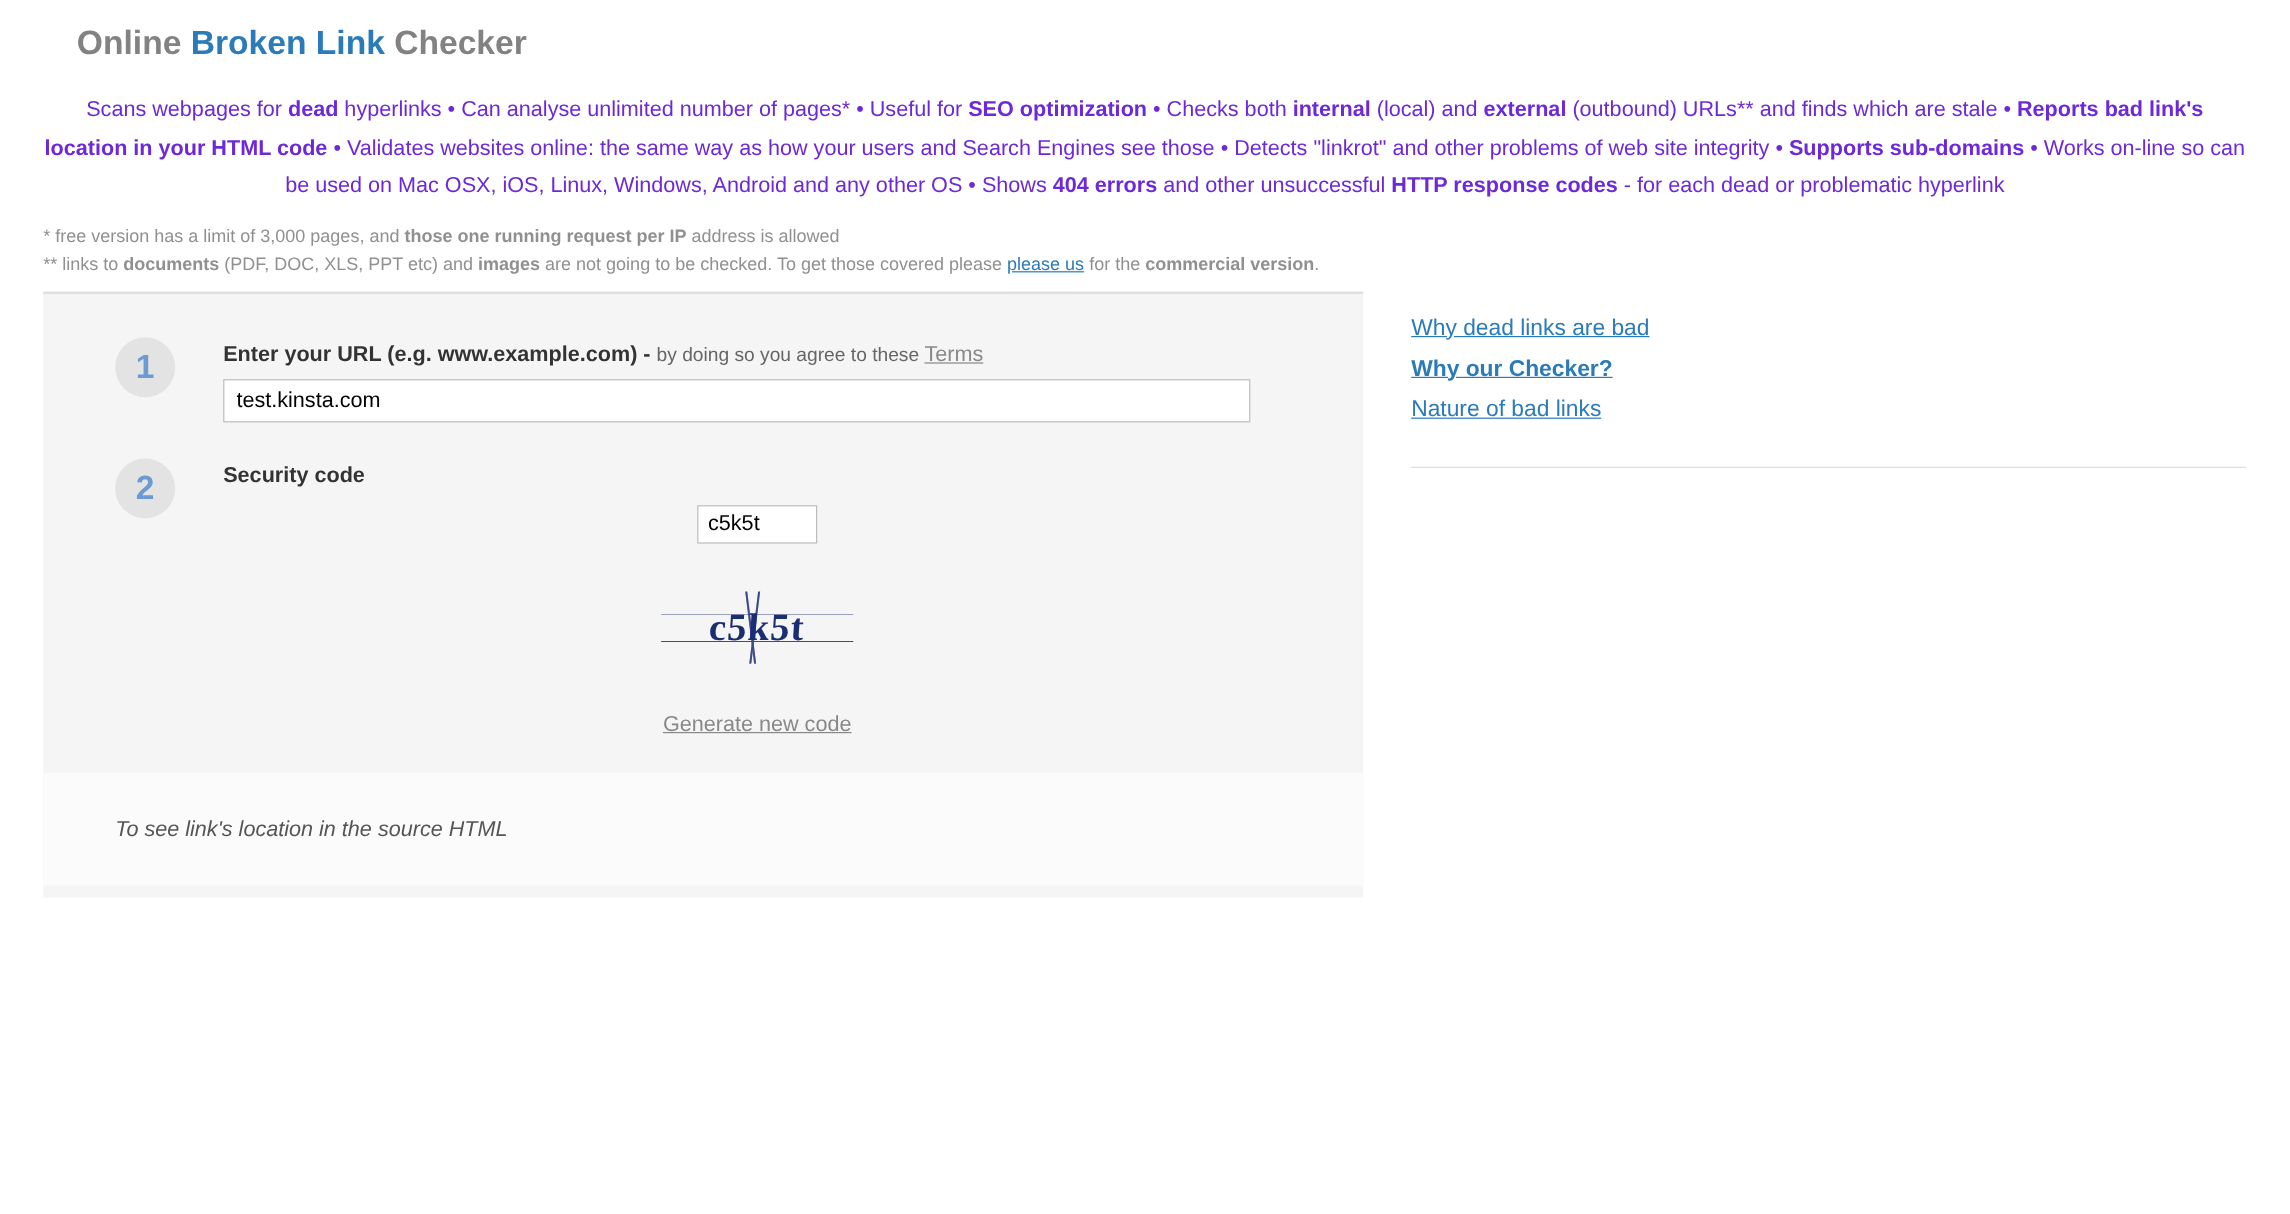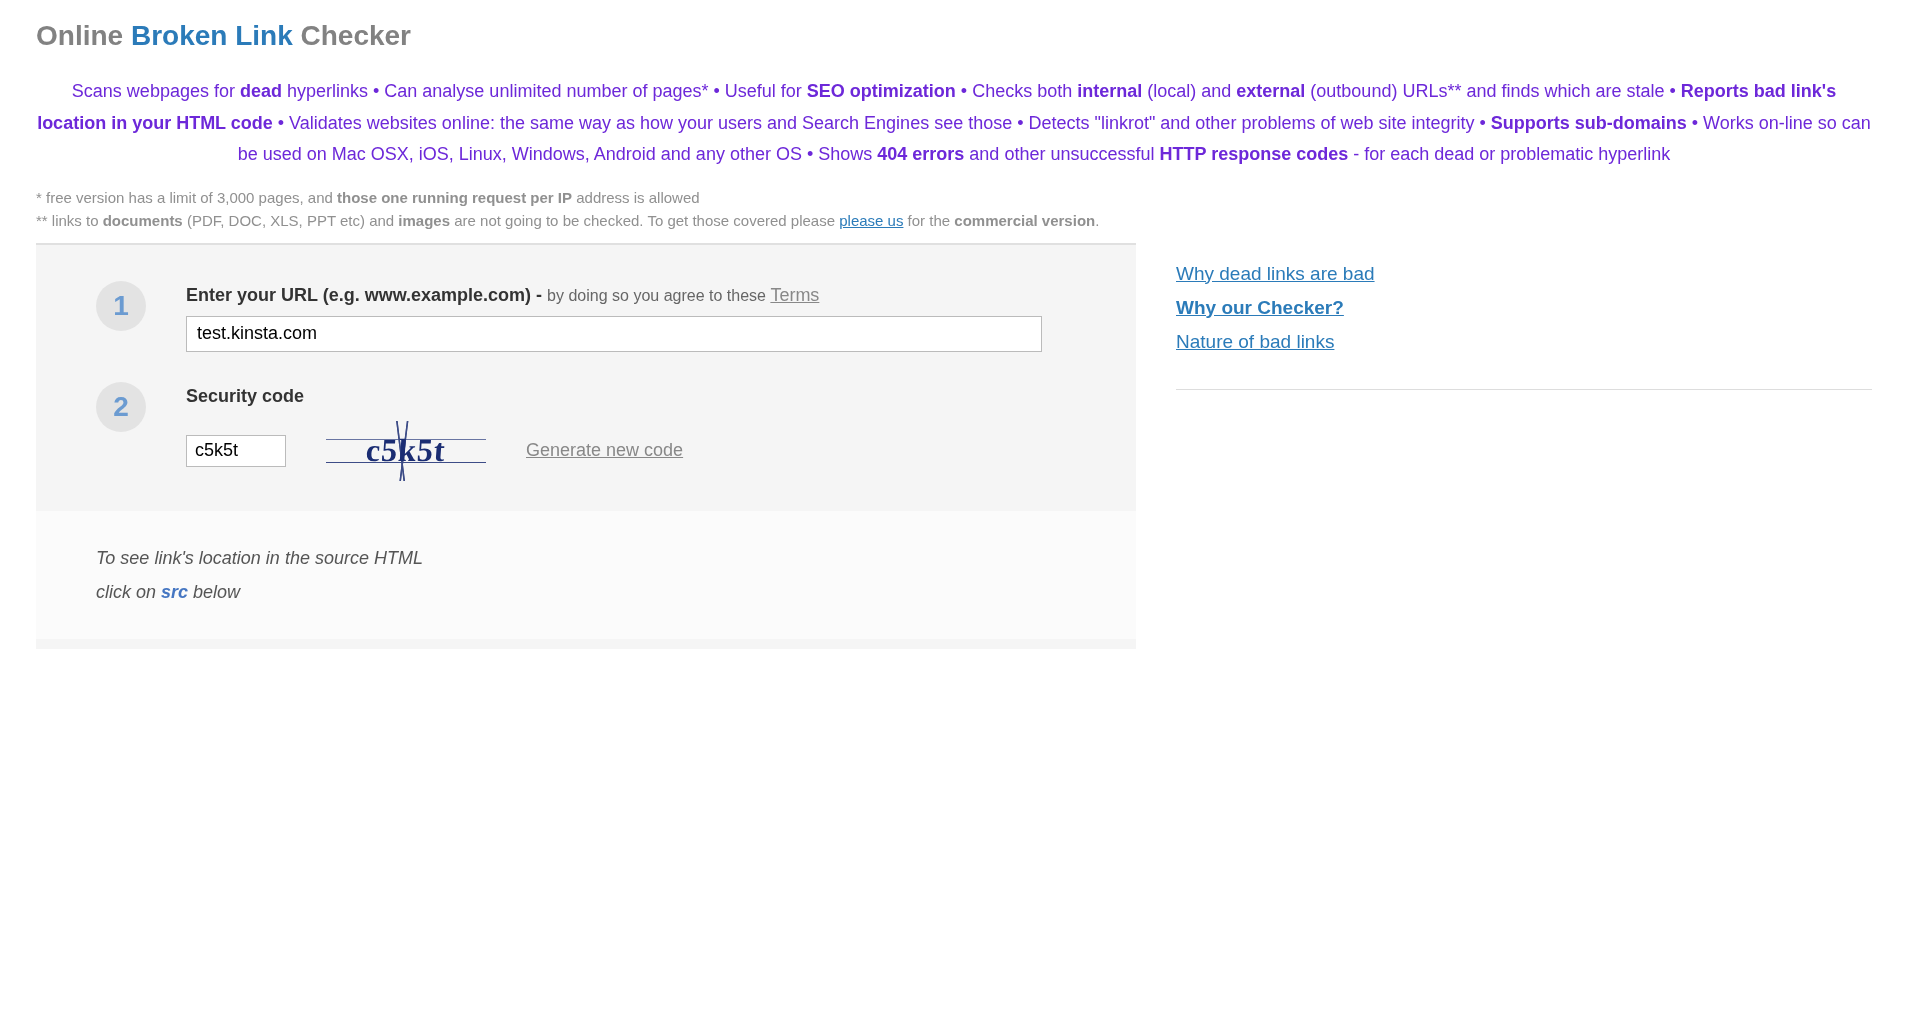--- a/index.html
+++ b/index.html
@@ -1,18 +1,18 @@
 <!DOCTYPE html>
 <html><head>
 <meta charset="utf-8">
 <style>
 * { box-sizing: border-box; margin: 0; padding: 0; }
 body { font-family: Arial, Helvetica, sans-serif; background: #fff; padding: 20px 36px; color: #333; }
 
-h1 { font-size: 28px; font-weight: bold; color: #828282; margin-bottom: 24px; }
+h1 { font-size: 28px; font-weight: bold; color: #828282; margin-bottom: 24px; margin-left: 28px; }
 h1 .blue { color: #2b7bb9; }
 
 .desc { font-size: 18px; color: #6d28d9; line-height: 1.75; margin-bottom: 18px; text-align: center; }
 .desc b { font-weight: bold; }
 
 .footnote { font-size: 15px; color: #909090; margin: 6px 0; }
 .footnote b { font-weight: bold; }
 .footnote a { color: #2b7bb9; text-decoration: underline; }
 
 .main-row { display: flex; gap: 40px; margin-top: 14px; }
@@ -23,21 +23,21 @@
 .step-num { width: 50px; height: 50px; border-radius: 50%; background: #e3e3e3; color: #6b9bd1; font-size: 28px; font-weight: bold; display: flex; align-items: center; justify-content: center; flex-shrink: 0; }
 .step-body { flex: 1; padding-top: 4px; }
 
 .step-label { font-size: 18px; margin-bottom: 10px; }
 .step-label b { font-weight: bold; }
 .step-label .hint { color: #666; font-size: 16px; }
 .step-label a { color: #888; }
 
 .url-input { width: 856px; height: 36px; font-size: 18px; padding: 4px 10px; border: 1px solid #bbb; background: #fff; }
 
-.sec-row { display: flex; align-items: center; gap: 40px; margin-top: 14px; }
+.sec-row { display: flex; align-items: center; gap: 40px; margin-top: 14px; flex-direction: column; }
 .code-input { width: 100px; height: 32px; font-size: 18px; padding: 2px 8px; border: 1px solid #bbb; }
 
 .captcha-box { width: 160px; height: 60px; display: flex; align-items: center; justify-content: center; position: relative; }
 .captcha-text { font-family: Georgia, serif; font-size: 32px; font-weight: bold; color: #1b2d73; letter-spacing: 1px; transform: skewX(-4deg); position: relative; z-index: 2; }
 .captcha-box::before, .captcha-box::after { content:""; position:absolute; inset:0; background:
   linear-gradient(97deg, transparent 48%, #1b2d73 48.5%, #1b2d73 49%, transparent 49.5%),
   linear-gradient(83deg, transparent 46%, #1b2d73 46.5%, #1b2d73 47%, transparent 47.5%),
   linear-gradient(0deg, transparent 30%, #1b2d73 30.5%, #1b2d73 31%, transparent 31.5%),
   linear-gradient(0deg, transparent 68%, #1b2d73 68.5%, #1b2d73 69%, transparent 69.5%);
   opacity:0.6; z-index:1; }
@@ -103,21 +103,20 @@
           </div>
           <a href="#" class="gen-link">Generate new code</a>
         </div>
 
       </div>
     </div>
 
     <div class="submit-row">
       <div class="hint-box">
         <div>To see link's location in the source HTML</div>
-        <div><span>click on </span><b>src</b><span> below</span></div>
       </div>
     </div>
 
   </div>
 
   <div class="sidebar">
     <div class="side-links">
       <a href="#">Why dead links are bad</a>
       <a href="#" class="active">Why our Checker?</a>
       <a href="#">Nature of bad links</a>

